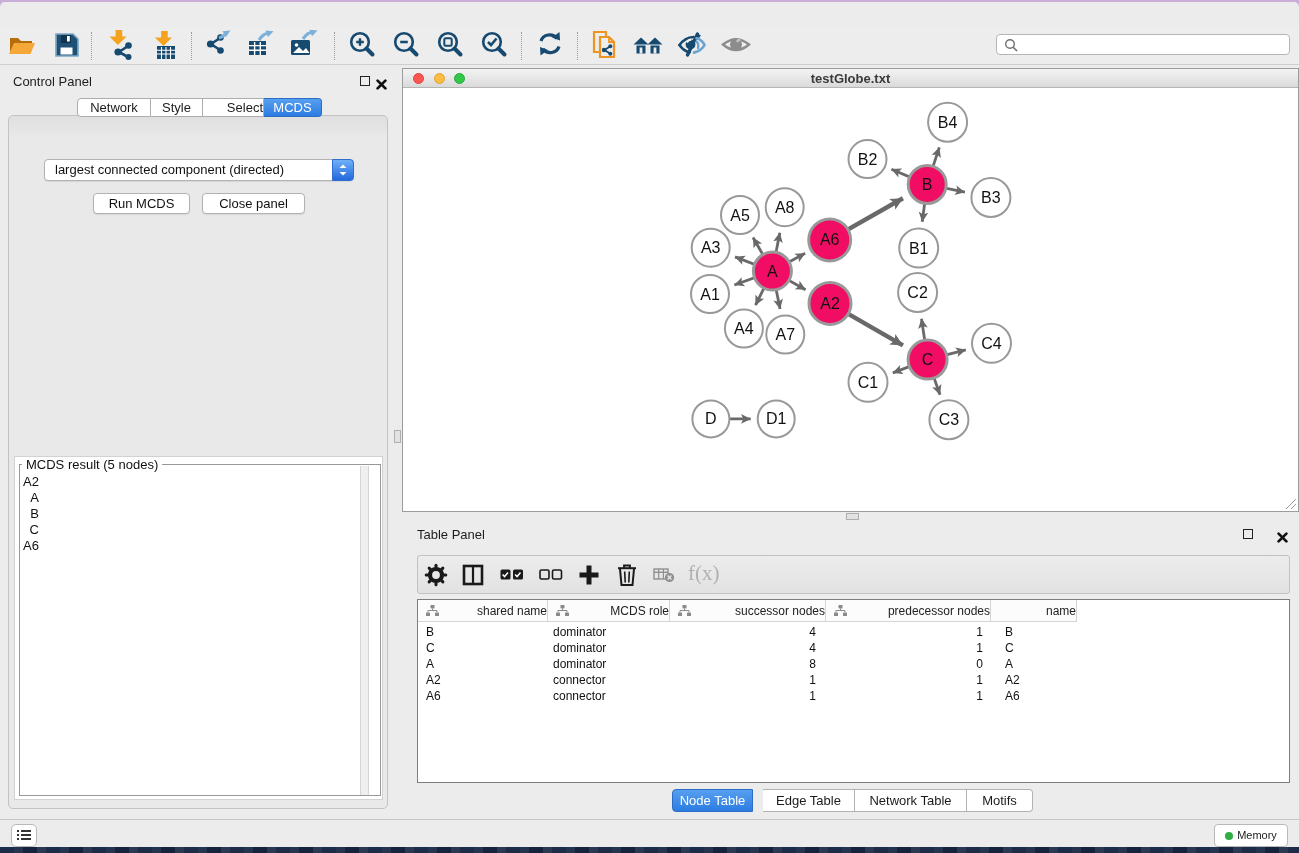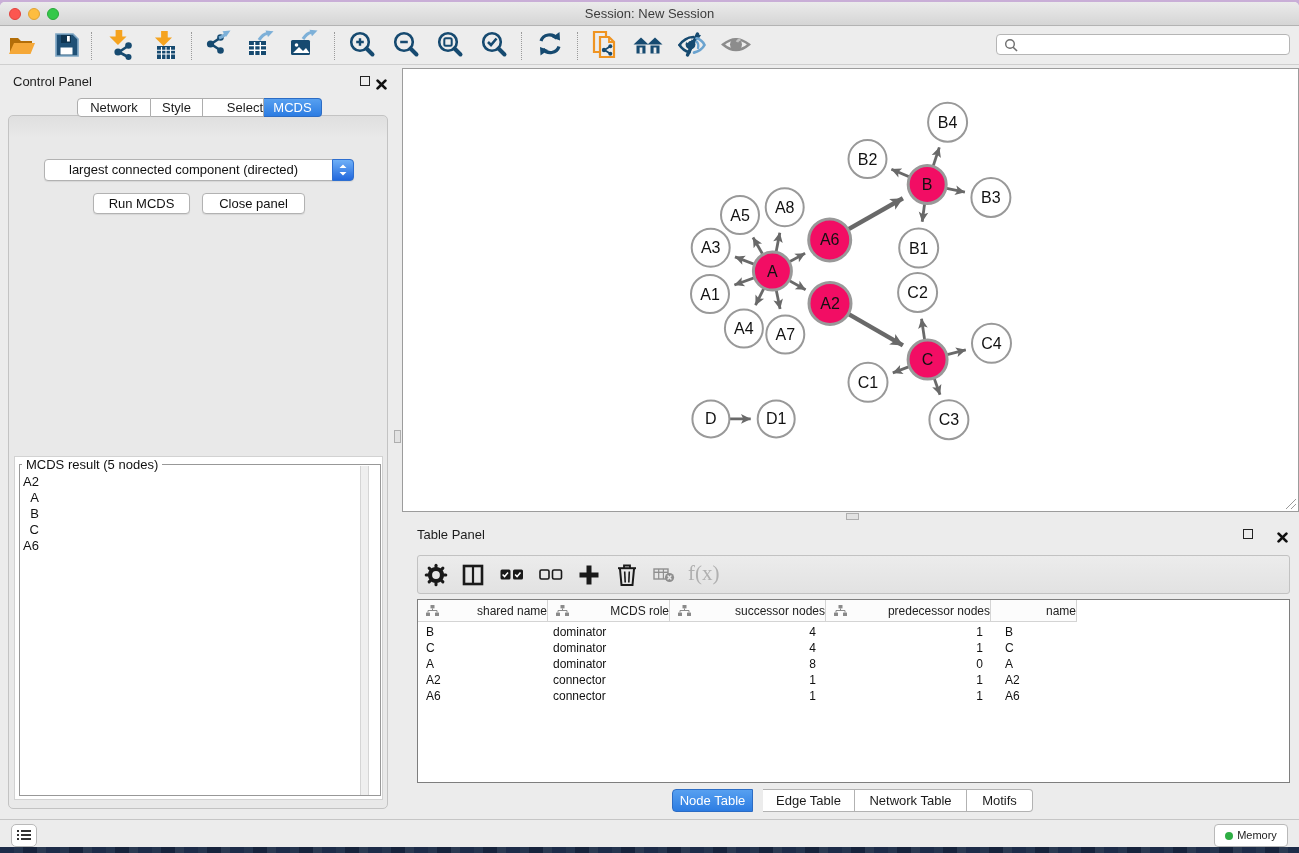--- a/index.html
+++ b/index.html
@@ -25,21 +25,21 @@
 #tabs { left:77px; top:96px; height:19px; }
 .tab { position:absolute; top:0; height:19px; background:#fff; border:1px solid #adadad; border-left:none;
   font-size:13px; color:#1b1b1b; text-align:center; line-height:17px; }
 .tab.first { border-left:1px solid #adadad; border-radius:4px 0 0 4px; }
 .tab.last { border-radius:0 4px 4px 0; }
 .tab.sel { background:linear-gradient(#57a0f0,#2c7ce2); color:#fff; border-color:#2c6cc4; }
 #cpane { left:8px; top:113px; width:380px; height:694px; background:#e9e9e9; border:1px solid #c3c3c3; border-radius:5px;
   background:linear-gradient(#dfdfdf, #e9e9e9 22px); }
 #optlabel { left:0; top:134px; width:396px; text-align:center; font-size:13px; color:#1d1d1d; }
 #dropdown { left:44px; top:157px; width:310px; height:22px; background:#fff; border:1px solid #b2b2b2; border-radius:4px;
-  font-size:13px; color:#111; line-height:20px; padding-left:24px; box-shadow:0 1px 1px rgba(0,0,0,0.08); }
+  font-size:13px; color:#111; line-height:20px; padding-left:10px; box-shadow:0 1px 1px rgba(0,0,0,0.08); }
 #ddbtn { right:-1px; top:-1px; width:22px; height:22px; border-radius:0 4px 4px 0;
   background:linear-gradient(#6fb0f7,#2268dd); border:1px solid #2e6fd0; }
 .btn { background:#fff; border:1px solid #b2b2b2; border-radius:4px; font-size:13px; color:#111;
   text-align:center; box-shadow:0 1px 1px rgba(0,0,0,0.08); }
 #resultpanel { left:14px; top:454px; width:369px; height:344px; background:#fff; border:1px solid #d2d2d2;text-align:right; }
 #groupbox { left:4px; top:7px; width:362px; height:332px; border:1px solid #989898; }
 #grouplabel { left:2px; top:-8px; background:#fff; padding:0 4px; font-size:13px; color:#111; }
 #mcdslist { left:3px; top:9px; font-size:13px; color:#111; line-height:16px; }
 #listscroll { right:11px; top:1px; width:9px; height:329px; background:#efefef; border-left:1px solid #d5d5d5; border-right:1px solid #d5d5d5; }
 
@@ -63,26 +63,20 @@
 #memory { left:1214px; top:822px; width:74px; height:23px; background:#fff; border:1px solid #b9b9b9; border-radius:4px;
   font-size:11px; color:#222; line-height:21px; text-align:center; }
 #listbtn { left:11px; top:822px; width:26px; height:23px; background:#fff; border:1px solid #b9b9b9; border-radius:5px; }
 svg text { font-family:"Liberation Sans",sans-serif; }
 </style>
 </head>
 <body>
 <div class="abs" id="deskbottom"></div>
 <div class="abs" id="win">
 
-  <div class="abs" id="titlebar">
-    <div class="abs tl" style="left:9px;background:#fc5650;border:0.5px solid #e2433e;"></div>
-    <div class="abs tl" style="left:28px;background:#fdbd40;border:0.5px solid #e0a334;"></div>
-    <div class="abs tl" style="left:47px;background:#34c84a;border:0.5px solid #2aa83b;"></div>
-    <div class="t">Session: New Session</div>
-  </div>
 
   <div class="abs" id="toolbar">
 
     <svg class="abs tico" style="left:7px;" width="30" height="32" viewBox="0 0 30 32">
       <path d="M3,9 L11,9 L14,12 L25,12 L25,16 L3,16 Z" fill="#b36e08"></path>
       <path d="M3,9 L3,25 L6,25 L6,13 Z" fill="#b36e08"></path>
       <path d="M2,25 L7,14 L28,14 L23.5,25 Z" fill="#f5a838"></path>
     </svg>
 
     <svg class="abs tico" style="left:52px;" width="30" height="32" viewBox="0 0 30 32">
@@ -256,20 +250,26 @@
   <div class="abs btn" style="left:202px;top:191px;width:103px;height:21px;line-height:19px;">Close panel</div>
   <div class="abs" id="resultpanel">
     <div class="abs" id="groupbox">
       <div class="abs" id="grouplabel">MCDS result (5 nodes)</div>
       <div class="abs" id="mcdslist">A2<br>A<br>B<br>C<br>A6</div>
       <div class="abs" id="listscroll"></div>
     </div>
   </div>
 
   <div class="abs" id="netframe">
+    <div class="abs" id="nettitle">
+      <div class="abs tls" style="left:10px;background:#fc5650;border:0.5px solid #e2433e;"></div>
+      <div class="abs tls" style="left:31px;background:#fdbd40;border:0.5px solid #e0a334;"></div>
+      <div class="abs tls" style="left:51px;background:#34c84a;border:0.5px solid #2aa83b;"></div>
+      <div class="t">testGlobe.txt</div>
+    </div>
     <svg class="abs" style="left:0;top:18px;" width="895" height="424" viewBox="0 0 895 424">
       <defs>
         <marker id="m" viewBox="0 0 10 10" refX="9.3" refY="5" markerWidth="12" markerHeight="11" orient="auto" markerUnits="userSpaceOnUse">
           <path d="M0.5,0.6 L9.5,5 L0.5,9.4 L2.6,5 Z" fill="#696969"></path>
         </marker>
         <marker id="mb" viewBox="0 0 10 10" refX="9.3" refY="5" markerWidth="16" markerHeight="14" orient="auto" markerUnits="userSpaceOnUse">
           <path d="M0.5,0.6 L9.5,5 L0.5,9.4 L2.6,5 Z" fill="#696969"></path>
         </marker>
       </defs>
       <style>.e{stroke:#696969;stroke-width:2.8px;} .eb{stroke:#696969;stroke-width:4.5px;} .nl{font-size:16px;fill:#111;text-anchor:middle;}</style>

